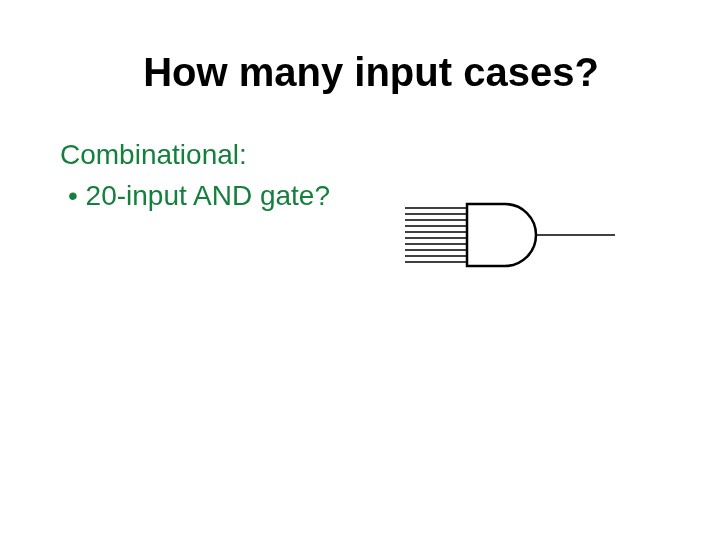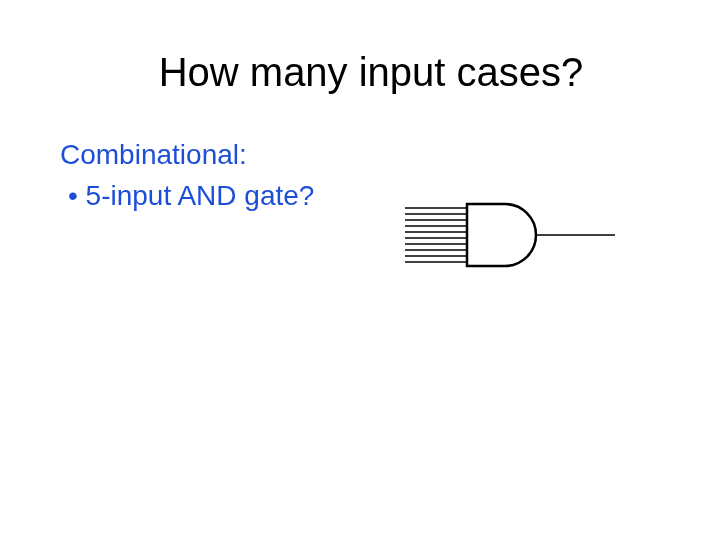--- a/index.html
+++ b/index.html
@@ -16,34 +16,34 @@
       overflow: hidden;
     }
     .slide {
       width: 100%;
       height: 100%;
       position: relative;
       padding: 0;
     }
     .title {
       font-size: 40px;
-      font-weight: normal;
+      font-weight: bold;
       color: #000000;
       text-align: center;
       margin-top: 50px;
       margin-bottom: 40px;
       padding-left: 22px;
     }
     .content {
       padding-left: 60px;
       padding-right: 60px;
     }
     .body-text {
       font-size: 28px;
-      color: #1d4ed8;
+      color: #15803d;
       line-height: 1.4;
     }
     .heading-line {
       margin-bottom: 2px;
     }
     .bullet-line {
       padding-left: 8px;
       margin-bottom: 2px;
     }
     .gate-diagram {
@@ -55,21 +55,21 @@
     }
   </style>
 </head>
 <body>
 
 <div class="slide">
   <h1 class="title">How many input cases?</h1>
 
   <div class="content">
     <div class="body-text heading-line">Combinational:</div>
-    <div class="body-text bullet-line">• 5-input AND gate?</div>
+    <div class="body-text bullet-line">• 20-input AND gate?</div>
   </div>
 
   <svg class="gate-diagram" viewBox="0 0 220 72" xmlns="http://www.w3.org/2000/svg">
 
     <line x1="0" y1="6" x2="62" y2="6" stroke="#000" stroke-width="1.5"></line>
     <line x1="0" y1="12" x2="62" y2="12" stroke="#000" stroke-width="1.5"></line>
     <line x1="0" y1="18" x2="62" y2="18" stroke="#000" stroke-width="1.5"></line>
     <line x1="0" y1="24" x2="62" y2="24" stroke="#000" stroke-width="1.5"></line>
     <line x1="0" y1="30" x2="62" y2="30" stroke="#000" stroke-width="1.5"></line>
     <line x1="0" y1="36" x2="62" y2="36" stroke="#000" stroke-width="1.5"></line>

